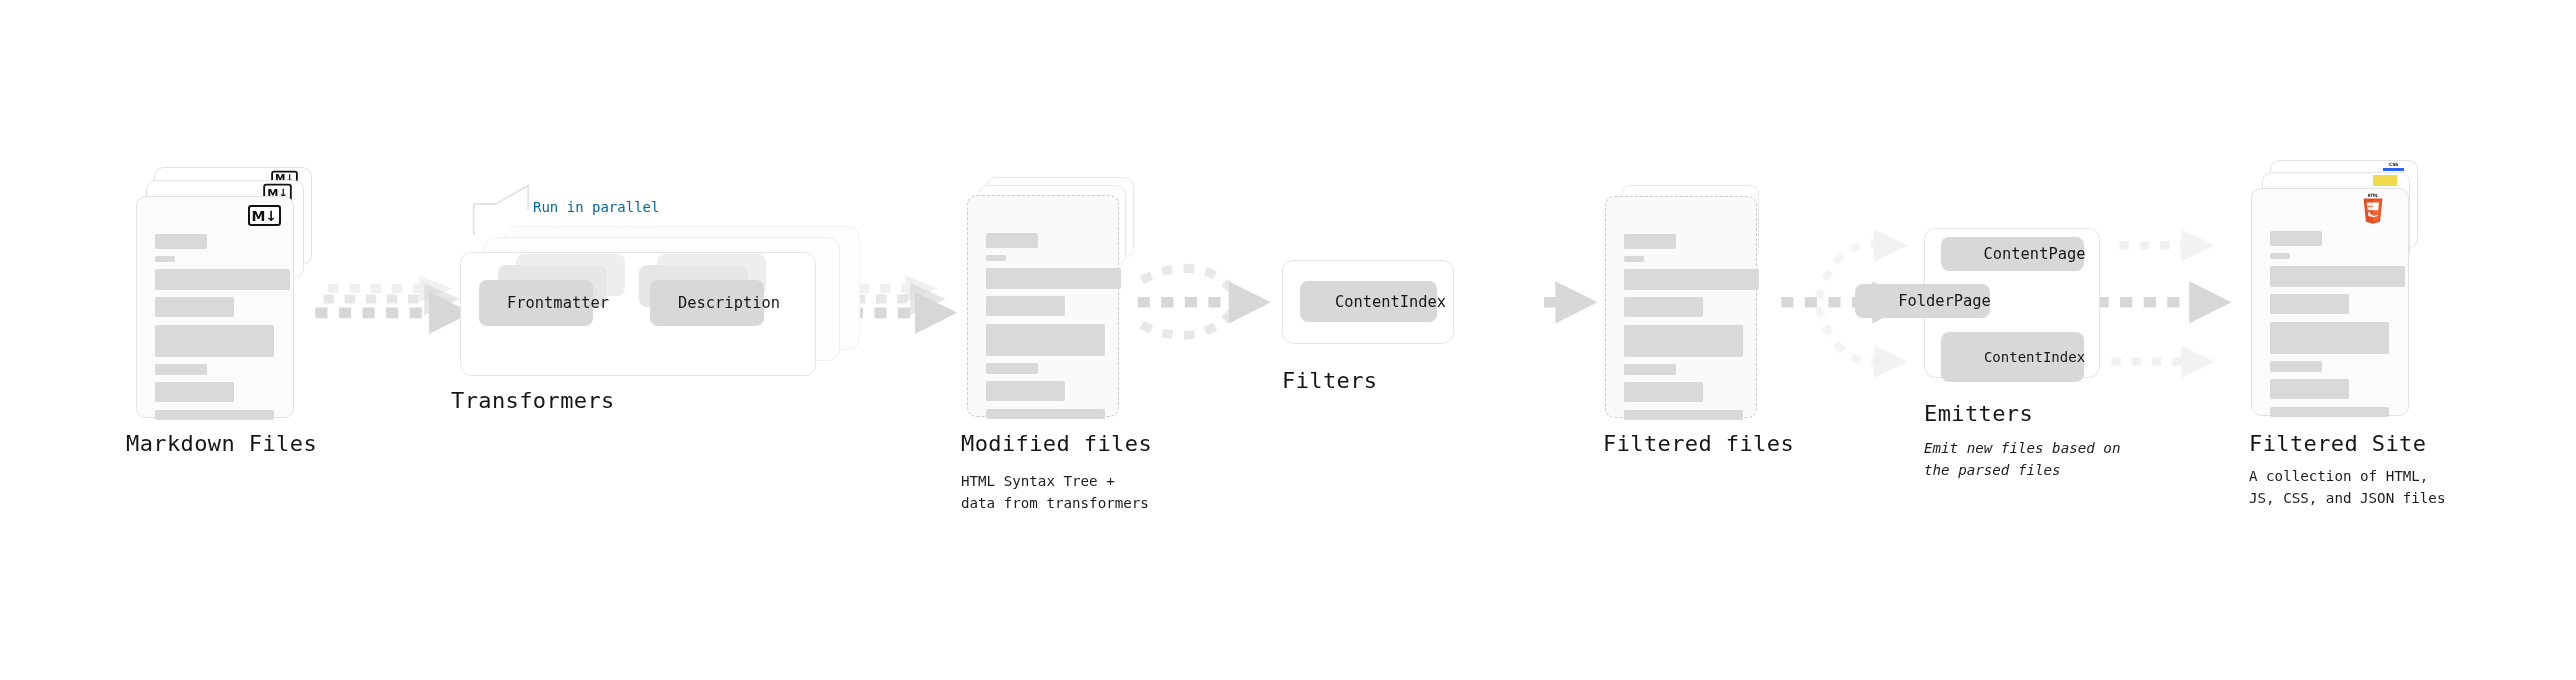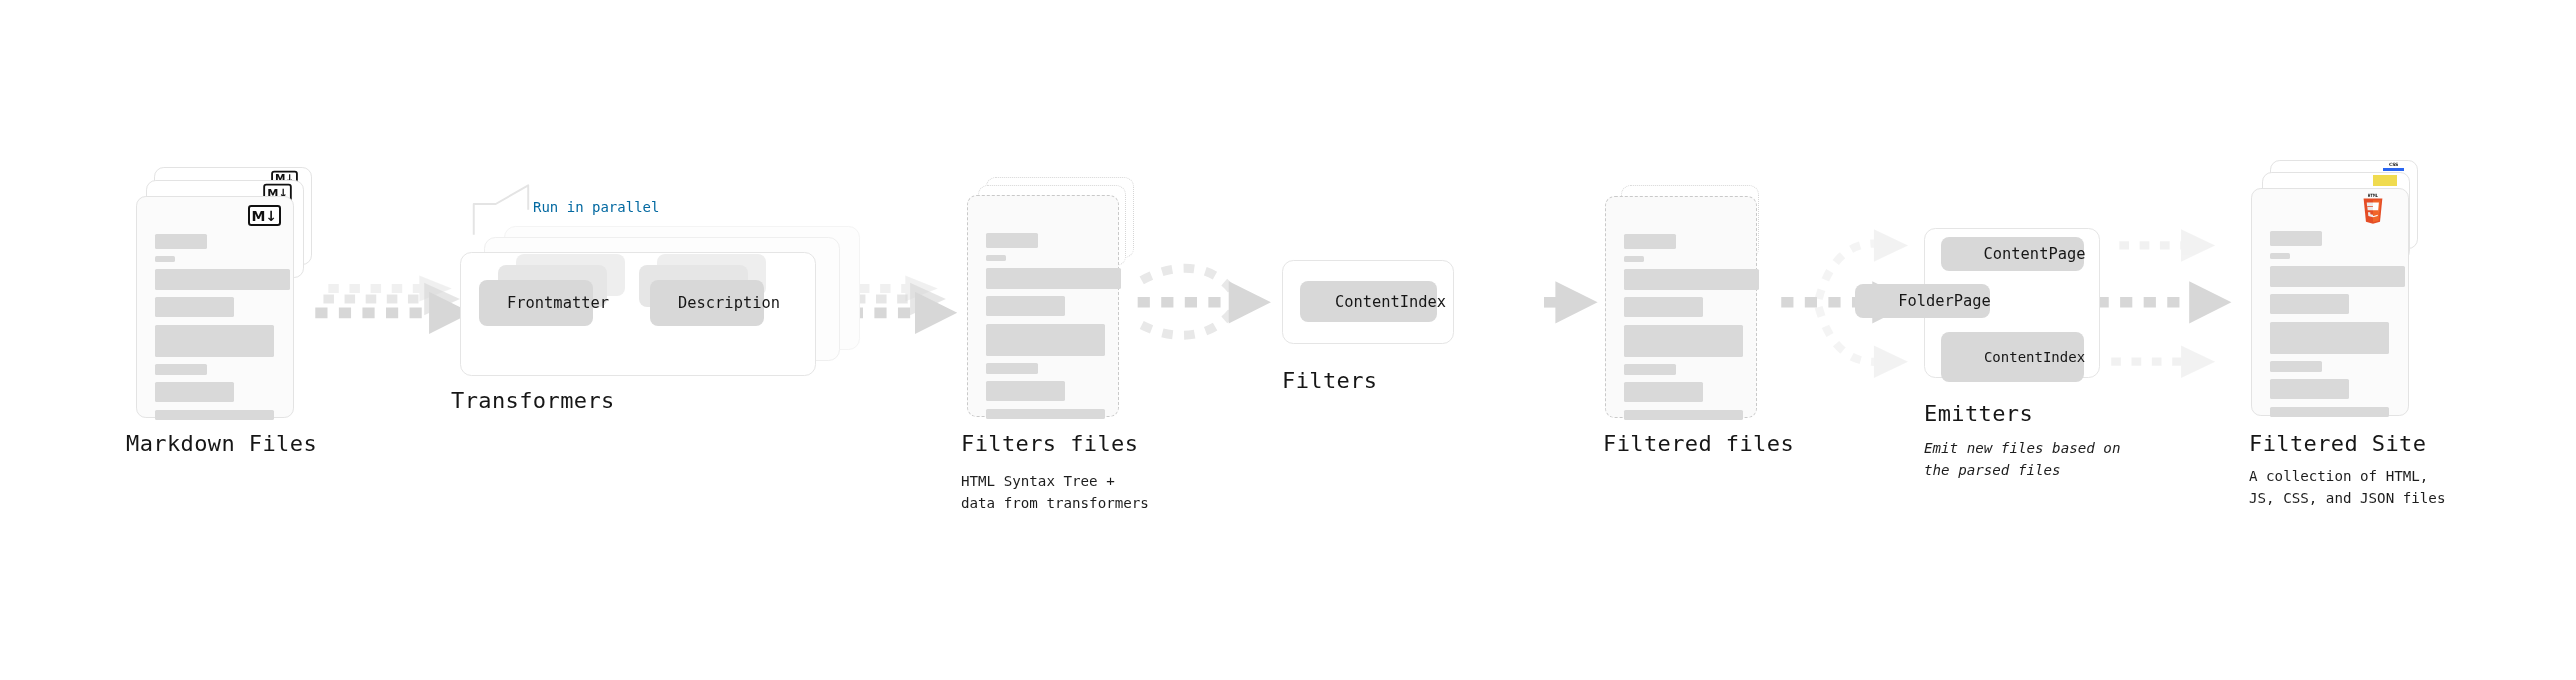--- a/index.html
+++ b/index.html
@@ -276,21 +276,21 @@
         <div class="ln" style="width:135px;height:21px;margin-top:5.7px;"></div>
         <div class="ln" style="width:79px;height:20.3px;"></div>
         <div class="ln" style="width:119px;height:32px;"></div>
         <div class="ln" style="width:52px;height:10.6px;"></div>
         <div class="ln" style="width:79px;height:20.3px;"></div>
         <div class="ln" style="width:119px;height:10.6px;"></div>
       </div>
     </div>
   </div>
 
-  <div class="stage-title" style="left:961px; top:431px;">Filters files</div>
+  <div class="stage-title" style="left:961px; top:431px;">Modified files</div>
   <div class="stage-desc" style="left:961px; top:470px; width:244px;">HTML Syntax Tree +
 data from transformers</div>
 
   <div>
     <div class="group" style="left:1282px; top:260px; width:172px; height:84px;"></div>
     <div class="chip" style="left:1300px; top:281px; width:137px; height:41px; font-size:15.4px;">ContentIndex</div>
   </div>
 
   <div class="stage-title" style="left:1282px; top:368px;">Filters</div>
 

